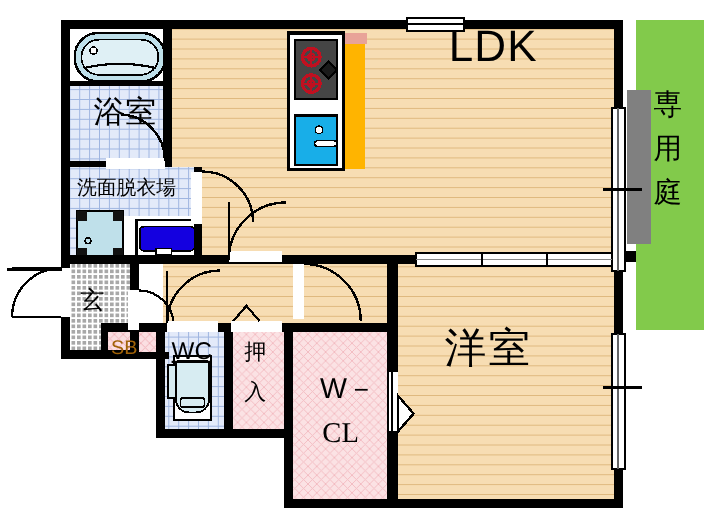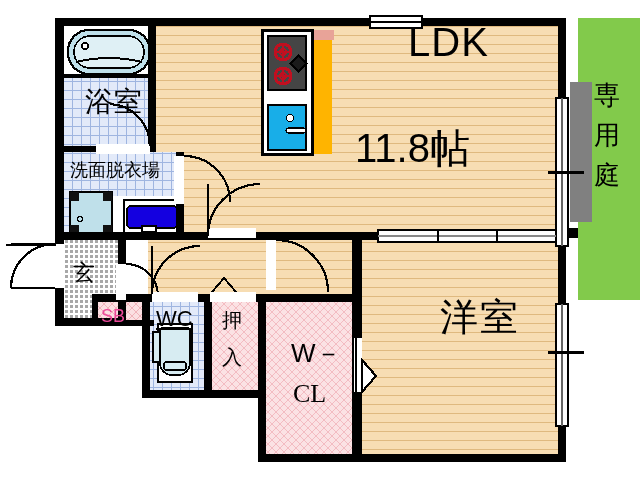--- a/index.html
+++ b/index.html
@@ -23,26 +23,26 @@
   .lbl {
     position: absolute;
     color: #000;
     white-space: nowrap;
     font-family: "Liberation Sans", "DejaVu Sans", sans-serif;
     line-height: 1;
     user-select: none;
   }
   .lbl-ldk       { left: 408px; top: 22px;  font-size: 40px; letter-spacing: 1px; }
   .lbl-ldk-size  { left: 355px; top: 128px; font-size: 40px; }
-  .lbl-yo        { left: 440px; top: 298px; font-size: 38px; letter-spacing: 2px; text-align: center; }
+  .lbl-yo        { left: 404px; top: 298px; font-size: 38px; letter-spacing: 2px; text-align: center; }
   .lbl-yo-size   { left: 420px; top: 345px; font-size: 38px; }
   .lbl-yoshitsu  { left: 85px;  top: 88px;  font-size: 28px; letter-spacing: 1px; }
   .lbl-senmen    { left: 70px;  top: 161px; font-size: 18px; letter-spacing: 0px; }
   .lbl-genkan    { left: 73px;  top: 262px; font-size: 22px; }
-  .lbl-sb        { left: 101px; top: 307px; font-size: 18px; color:#ec4899; }
+  .lbl-sb        { left: 101px; top: 307px; font-size: 18px; color:#a16207; }
   .lbl-wc        { left: 156px; top: 308px; font-size: 22px; text-decoration: underline; }
   .lbl-oshi1     { left: 222px; top: 310px; font-size: 20px; }
   .lbl-oshi2     { left: 222px; top: 347px; font-size: 20px; }
   .lbl-wcl1      { left: 291px; top: 340px; font-size: 26px; }
   .lbl-wcl2      { left: 293px; top: 381px; font-size: 26px; font-family: Liberation Serif, serif; }
   .lbl-niwa      { left: 594px; top: 82px;  font-size: 26px; }
   .lbl-niwa2     { left: 594px; top: 122px; font-size: 26px; }
   .lbl-niwa3     { left: 594px; top: 162px; font-size: 26px; }
 </style>
 </head>
@@ -278,21 +278,20 @@
 
     <rect x="556" y="304" width="12" height="122" fill="#ffffff" stroke="#000" stroke-width="2"></rect>
     <line x1="562" y1="304" x2="562" y2="426" stroke="#666" stroke-width="1.4"></line>
     <line x1="548" y1="352" x2="584" y2="352" stroke="#000" stroke-width="3"></line>
   </g>
 
 </svg>
 
 
 <div class="lbl lbl-ldk">LDK</div>
-<div class="lbl lbl-ldk-size">11.8帖</div>
 <div class="lbl lbl-yo">洋室</div>
 <div class="lbl lbl-yoshitsu">浴室</div>
 <div class="lbl lbl-senmen">洗面脱衣場</div>
 <div class="lbl lbl-genkan">玄</div>
 <div class="lbl lbl-sb">SB</div>
 <div class="lbl lbl-wc">WC</div>
 <div class="lbl lbl-oshi1">押</div>
 <div class="lbl lbl-oshi2">入</div>
 <div class="lbl lbl-wcl1">W－</div>
 <div class="lbl lbl-wcl2">CL</div>

